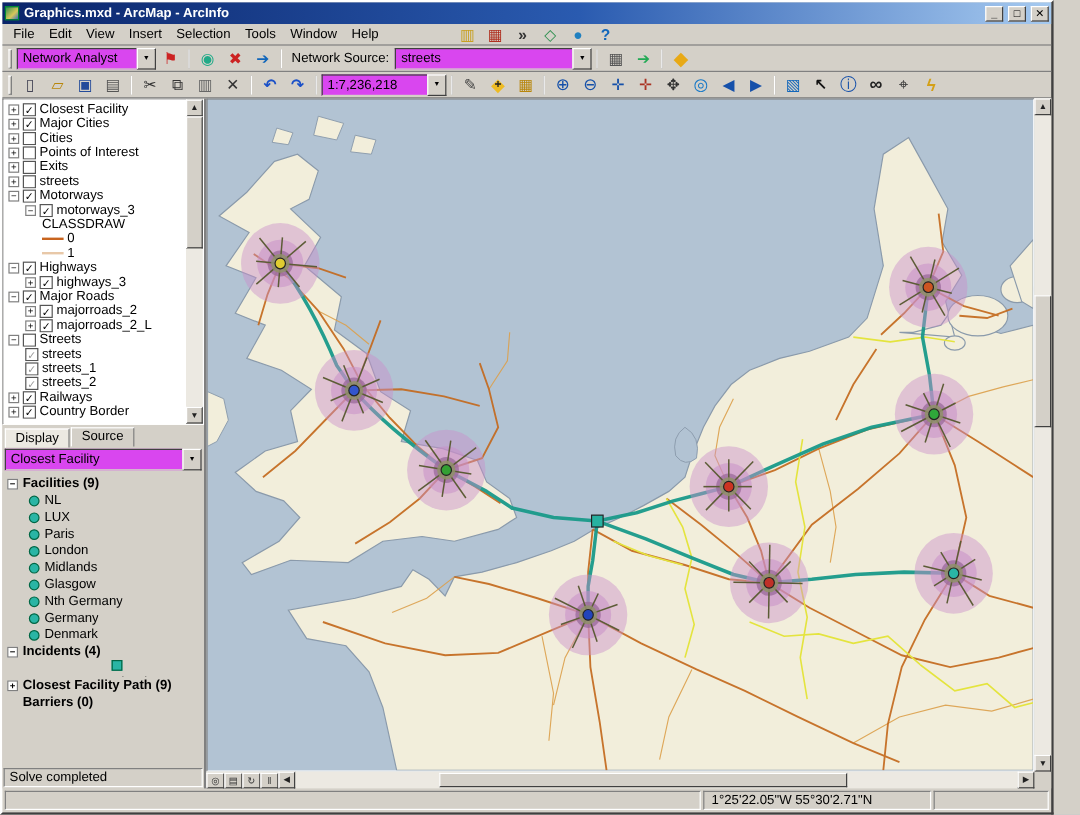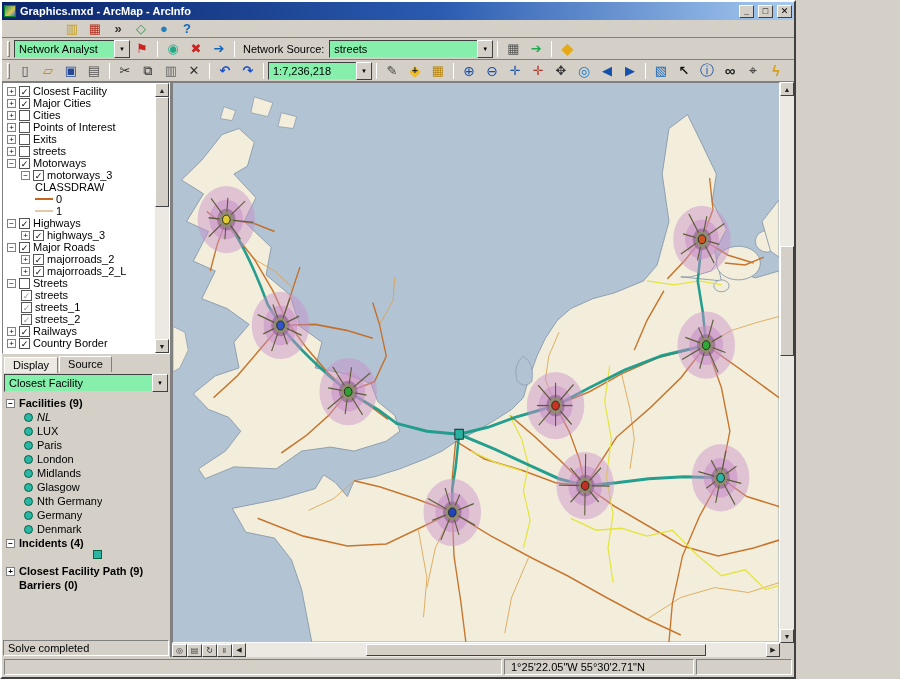--- a/index.html
+++ b/index.html
@@ -1,18 +1,18 @@
 <!DOCTYPE html>
 <html><head>
 <meta charset="utf-8">
 <style>
   * { box-sizing: border-box; margin: 0; padding: 0; }
   html,body { width:900px; height:679px; overflow:hidden; }
   body { font-family:"Liberation Sans","DejaVu Sans",sans-serif; font-size:11px; color:#000; background:#d4d0c8; }
-  .window { width:796px; height:679px; display:flex; flex-direction:column; background:#d4d0c8;
+  .window { width:878px; height:679px; display:flex; flex-direction:column; background:#d4d0c8;
             border:2px solid; border-color:#fff #404040 #404040 #fff; }
 
   
   .titlebar { height:18px; display:flex; align-items:center; padding:0 2px; gap:4px;
               background:linear-gradient(90deg,#0a246a,#2a5bb0 55%,#a6caf0); color:#fff; font-weight:bold; }
   .title-icon { width:12px; height:12px; background:linear-gradient(135deg,#2f8f4f,#d8c85a 60%,#3a6fc0); border:1px solid #083; }
   .title-text { flex:1; font-size:11px; white-space:nowrap; overflow:hidden; }
   .tb-btn { width:15px; height:13px; background:#d4d0c8; color:#000; font-size:9px; line-height:11px; text-align:center;
             border:1px solid; border-color:#fff #404040 #404040 #fff; }
 
@@ -21,21 +21,21 @@
   .menu-item { padding:2px 6px; }
   .menu-icons { display:flex; margin-left:56px; gap:1px; }
 
   
   .toolbar { height:22px; display:flex; align-items:center; padding:0 2px; gap:1px; border-bottom:1px solid #808080; }
   .grip { width:3px; height:16px; margin:0 3px; border:1px solid; border-color:#fff #808080 #808080 #fff; }
   .tsep { width:1px; height:16px; background:#808080; border-right:1px solid #fff; margin:0 3px; }
   .tbtn { position:relative; width:22px; height:20px; display:inline-flex; align-items:center; justify-content:center; }
   .tlabel2 { padding:0 4px; }
   .combo { height:18px; display:inline-flex; align-items:stretch; }
-  .combo .ctext { background:#86efac; border:1px solid; border-color:#404040 #d4d0c8 #d4d0c8 #404040; border-right:none;
+  .combo .ctext { background:#d946ef; border:1px solid; border-color:#404040 #d4d0c8 #d4d0c8 #404040; border-right:none;
                   padding:2px 4px 12px 4px; min-width:40px; white-space:nowrap; }
   .combo .carrow { width:16px; background:#d4d0c8; border:1px solid; border-color:#fff #404040 #404040 #fff;
                    display:flex; align-items:center; justify-content:center; font-size:6px; }
 
   
   .ic::before { font-size:13px; color:#333; }
   .ic-new::before{content:"▯";color:#445;}
   .ic-open::before{content:"▱";color:#b8860b;}
   .ic-save::before{content:"▣";color:#234a9a;}
   .ic-print::before{content:"▤";color:#555;}
@@ -133,20 +133,30 @@
 
   <div class="titlebar">
     <span class="title-icon"></span>
     <span class="title-text">Graphics.mxd - ArcMap - ArcInfo</span>
     <span class="tb-btn">_</span>
     <span class="tb-btn">□</span>
     <span class="tb-btn">✕</span>
   </div>
 
   <div class="menubar">
+    <span id="menu-items" style="display:flex;">
+        <span class="menu-item">File</span>
+        <span class="menu-item">Edit</span>
+        <span class="menu-item">View</span>
+        <span class="menu-item">Insert</span>
+        <span class="menu-item">Selection</span>
+        <span class="menu-item">Tools</span>
+        <span class="menu-item">Window</span>
+        <span class="menu-item">Help</span>
+      </span>
     <span class="menu-icons" id="menu-icons">
         <span class="tbtn ic ic-arccatalog"></span>
         <span class="tbtn ic ic-arctoolbox"></span>
         <span class="tbtn ic ic-command-line"></span>
         <span class="tbtn ic ic-model-builder"></span>
         <span class="tbtn ic ic-arcglobe"></span>
         <span class="tbtn ic ic-help-window"></span>
       </span>
   </div>
 
@@ -338,21 +348,21 @@
         <span class="combo" style="flex:1;">
           <span class="ctext" style="flex:1;">Closest Facility</span>
           <span class="carrow">▼</span>
         </span>
       </div>
       <div class="na-tree" id="na-tree">
           <div class="narow bold" style="padding-left: 4px;">
             <span class="expbox">−</span>
             <span class="tlabel">Facilities (9)</span>
           </div>
-          <div class="narow" style="padding-left: 22px; font-style: italic;">
+          <div class="narow" style="padding-left: 22px;">
             <span class="fac-circle"></span>
             <span class="tlabel">NL</span>
           </div>
           <div class="narow" style="padding-left: 22px;">
             <span class="fac-circle"></span>
             <span class="tlabel">LUX</span>
           </div>
           <div class="narow" style="padding-left: 22px;">
             <span class="fac-circle"></span>
             <span class="tlabel">Paris</span>

